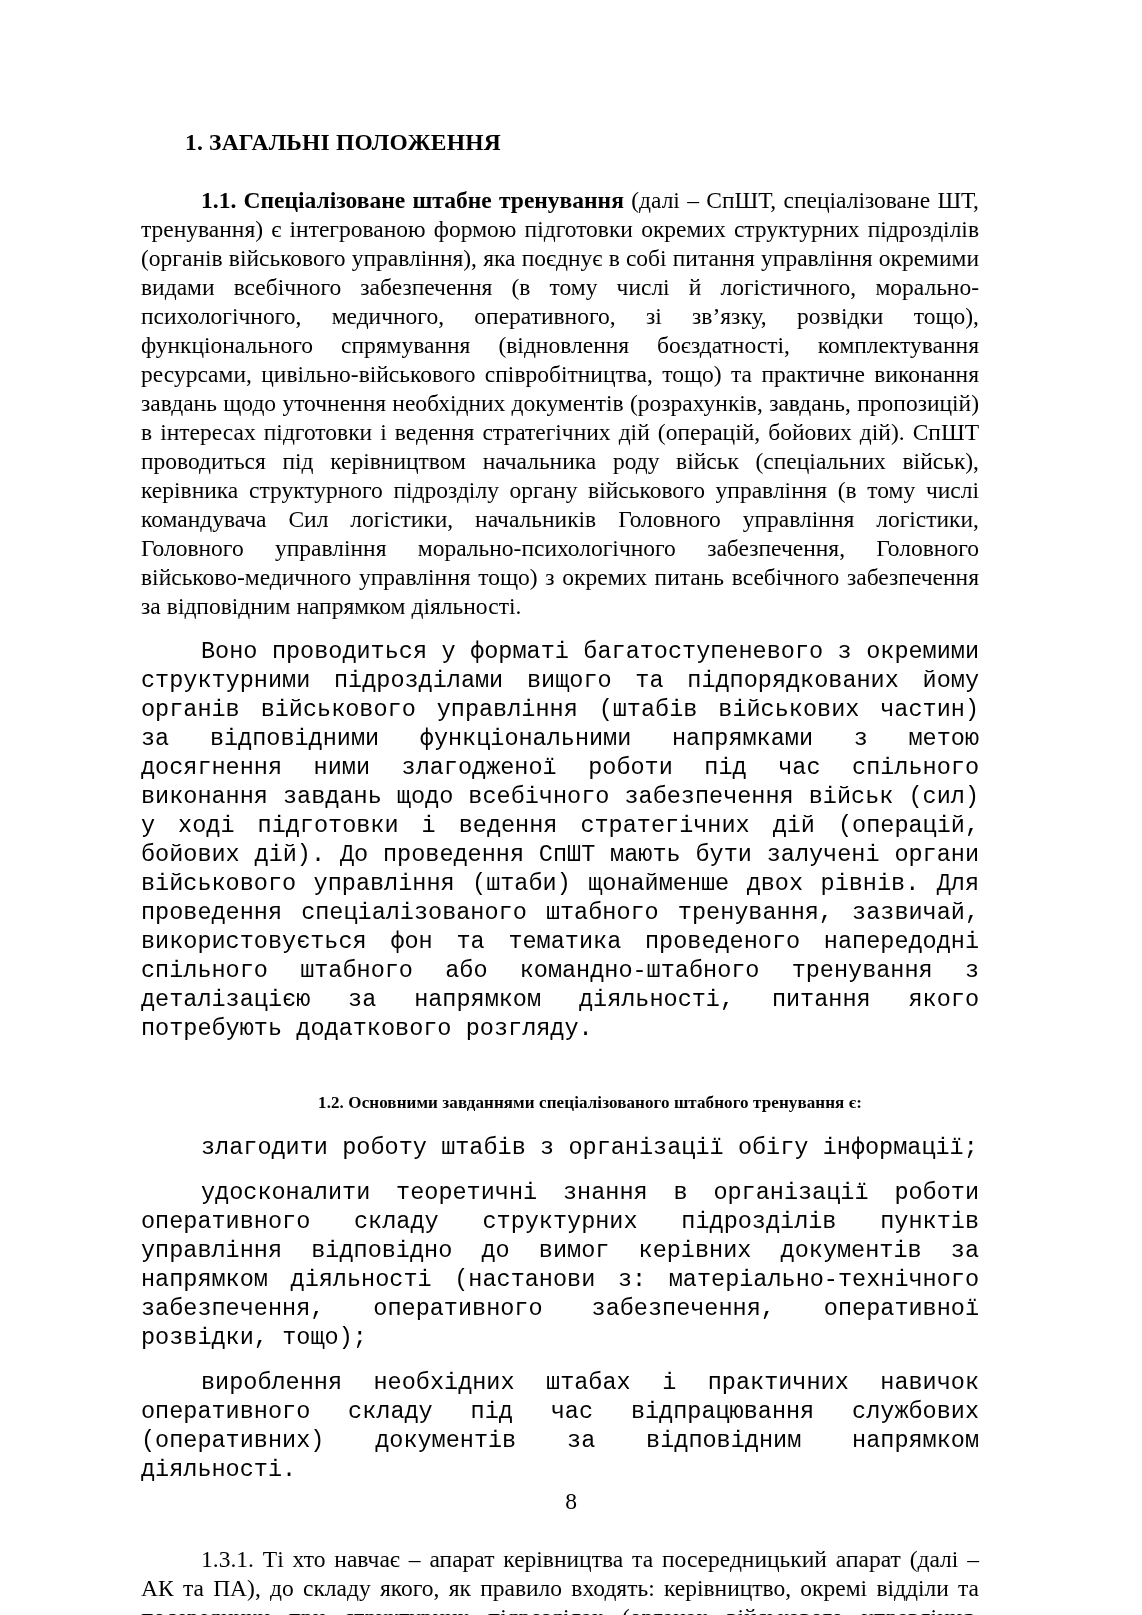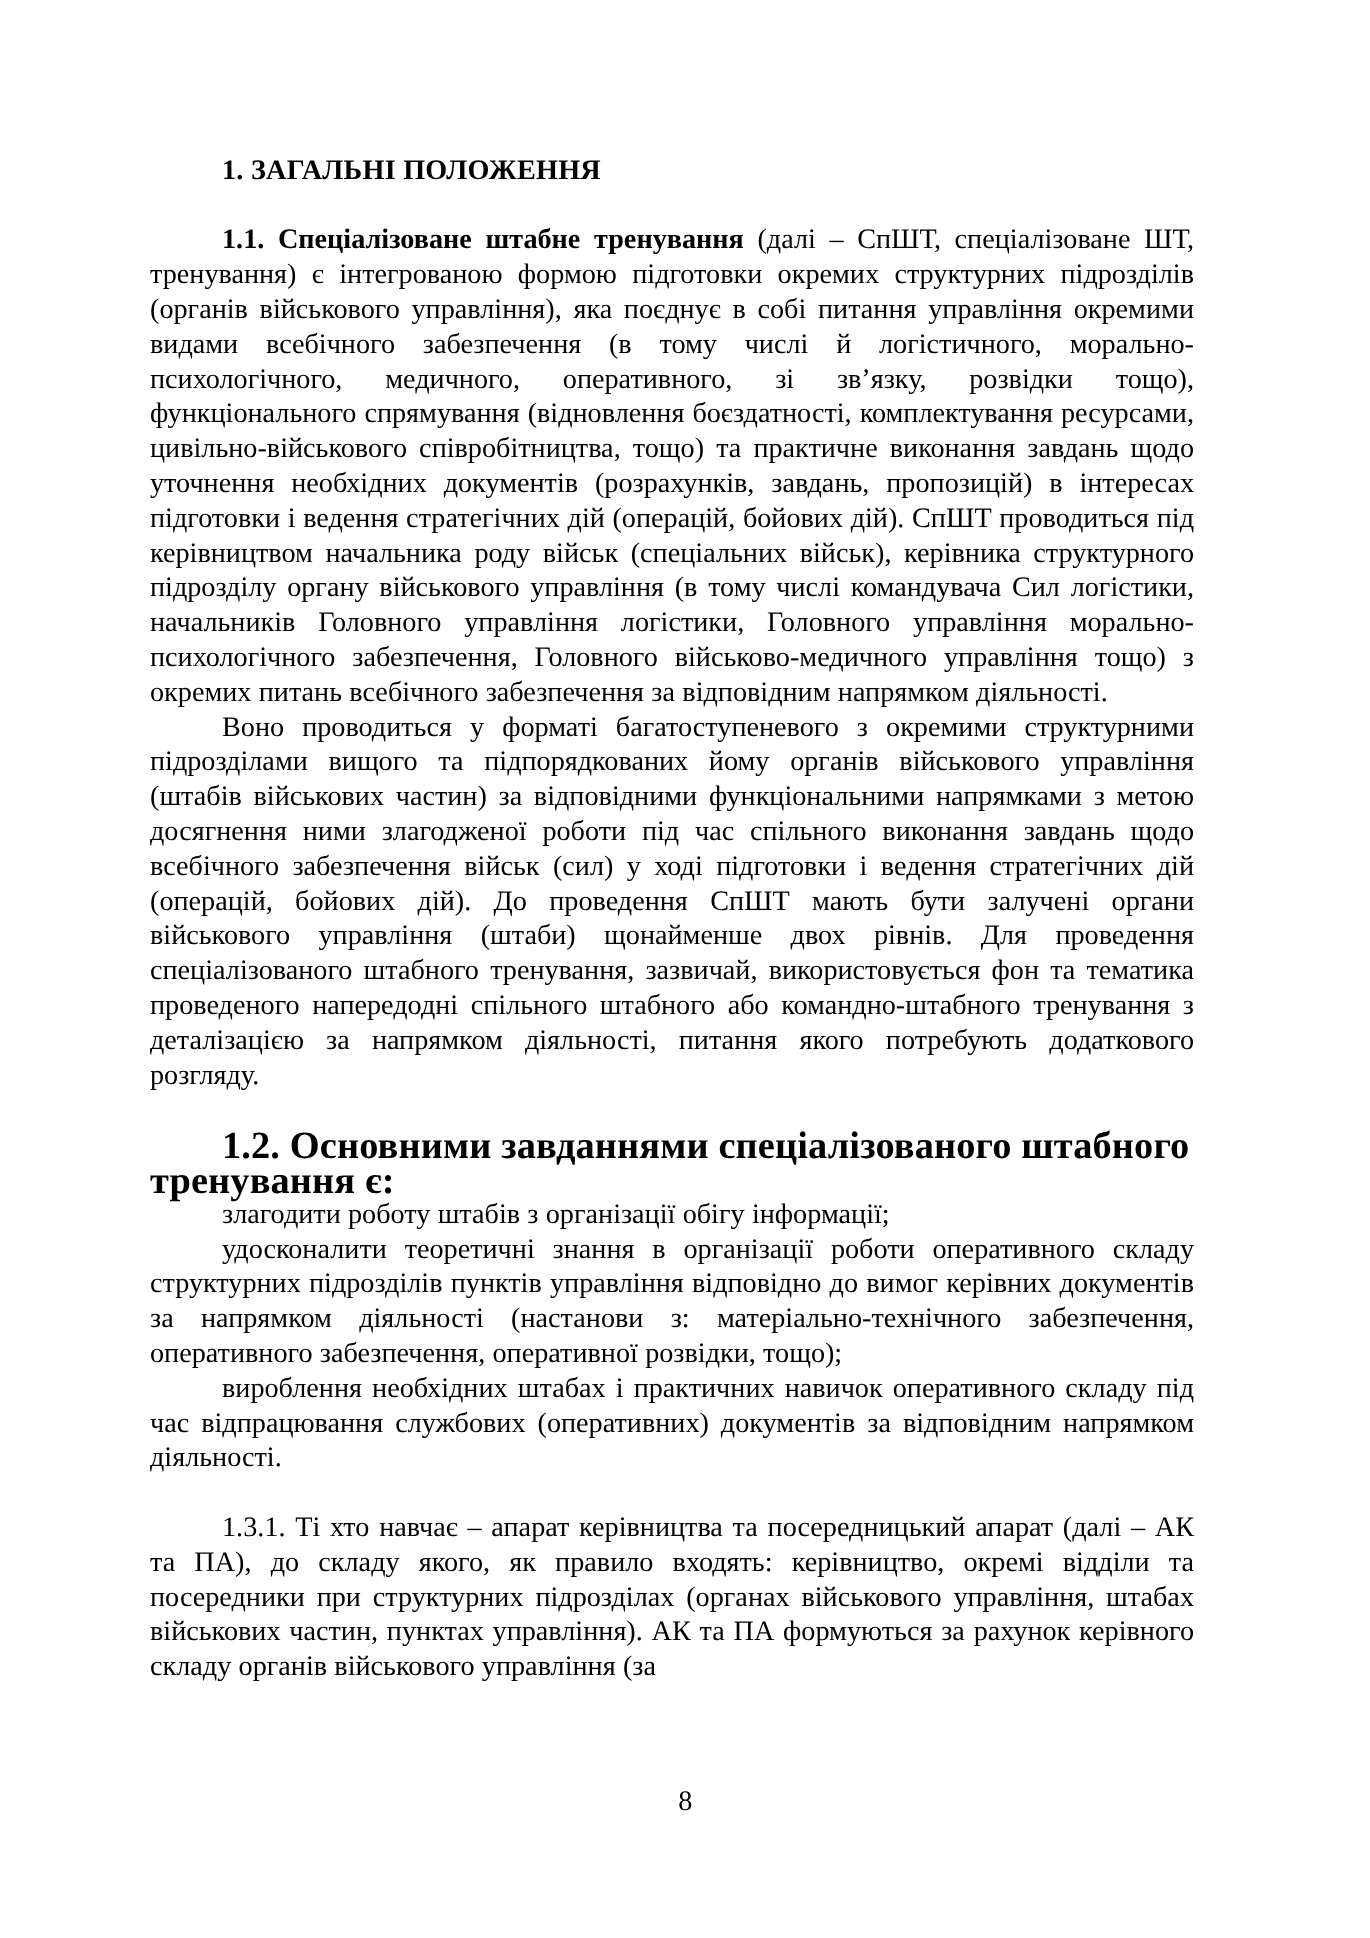--- a/index.html
+++ b/index.html
@@ -27,40 +27,41 @@
   .doc-heading {
     font-size: 23.5px;
     font-weight: bold;
     line-height: 29px;
     text-indent: 60px;
     text-align: left;
     margin: 0 0 29px 0;
     letter-spacing: 0.2px;
   }
   .sec-heading {
-    font-size: 32px;
+    font-size: 17px;
     font-weight: bold;
     line-height: 29px;
     text-indent: 60px;
-    text-align: left;
+    text-align: center;
     margin: 0;
     letter-spacing: 0.1px;
   }
   p.body {
     font-size: 23.5px;
     line-height: 29px;
     text-align: justify;
     text-indent: 60px;
-    margin: 0;
+    margin: 16px;
     -webkit-hyphens: none;
     hyphens: none;
     word-spacing: 0.2px;
   }
   p.body.lastline-left {
     text-align-last: left;
+    font-family: Liberation Mono, monospace;
   }
   .gap {
     height: 29px;
   }
   .run-head {
     font-weight: bold;
   }
   .page-number {
     position: absolute;
     top: 1487px;

